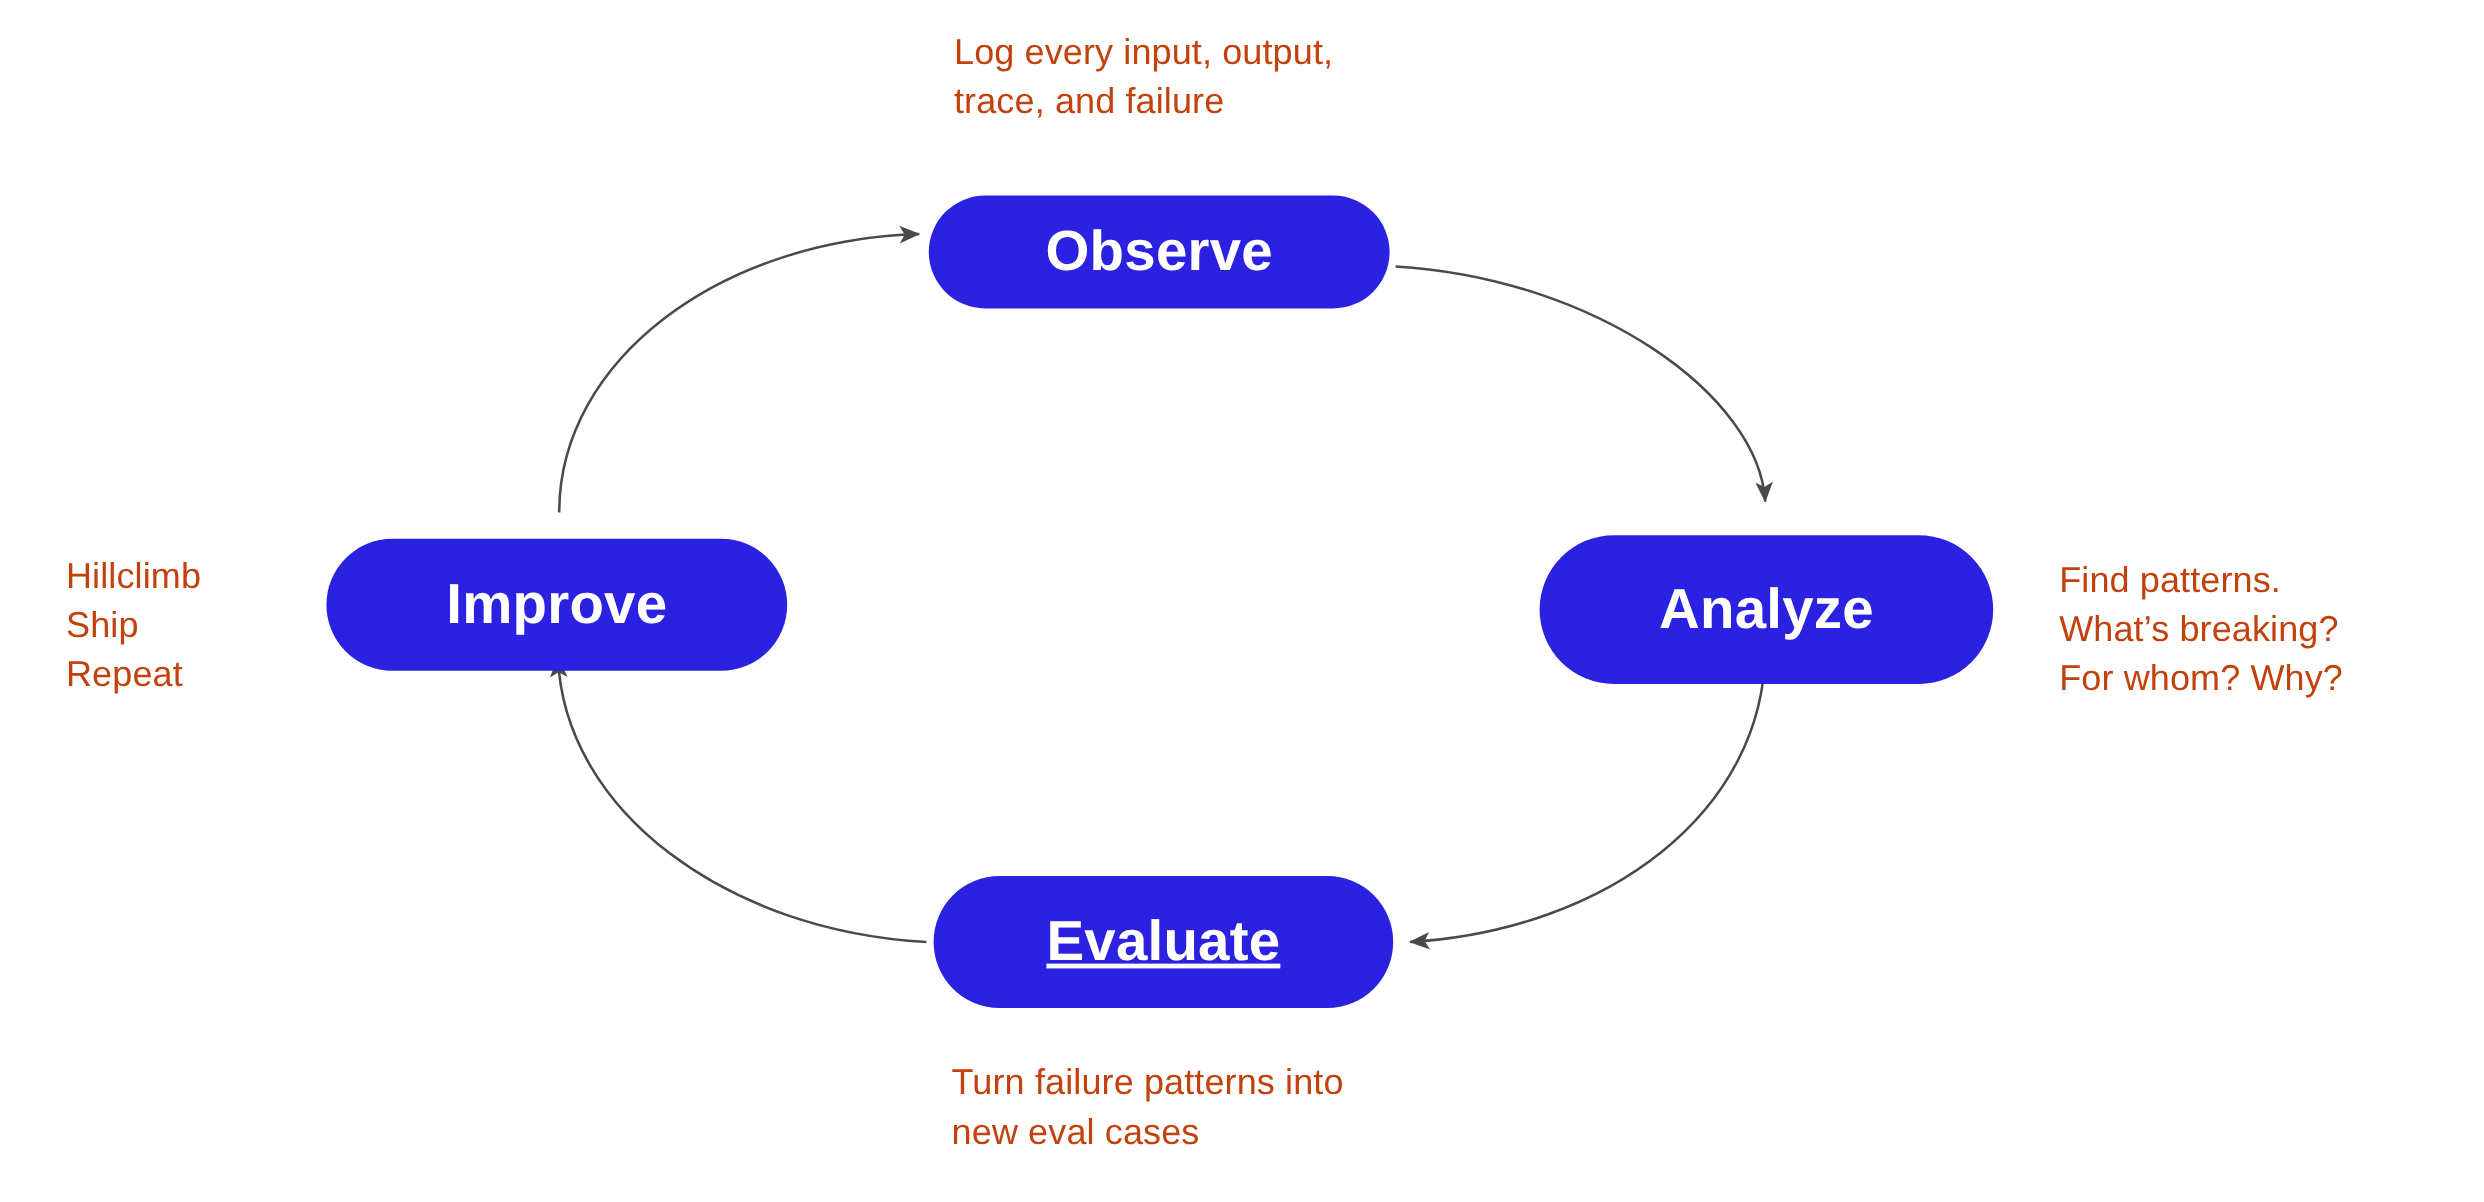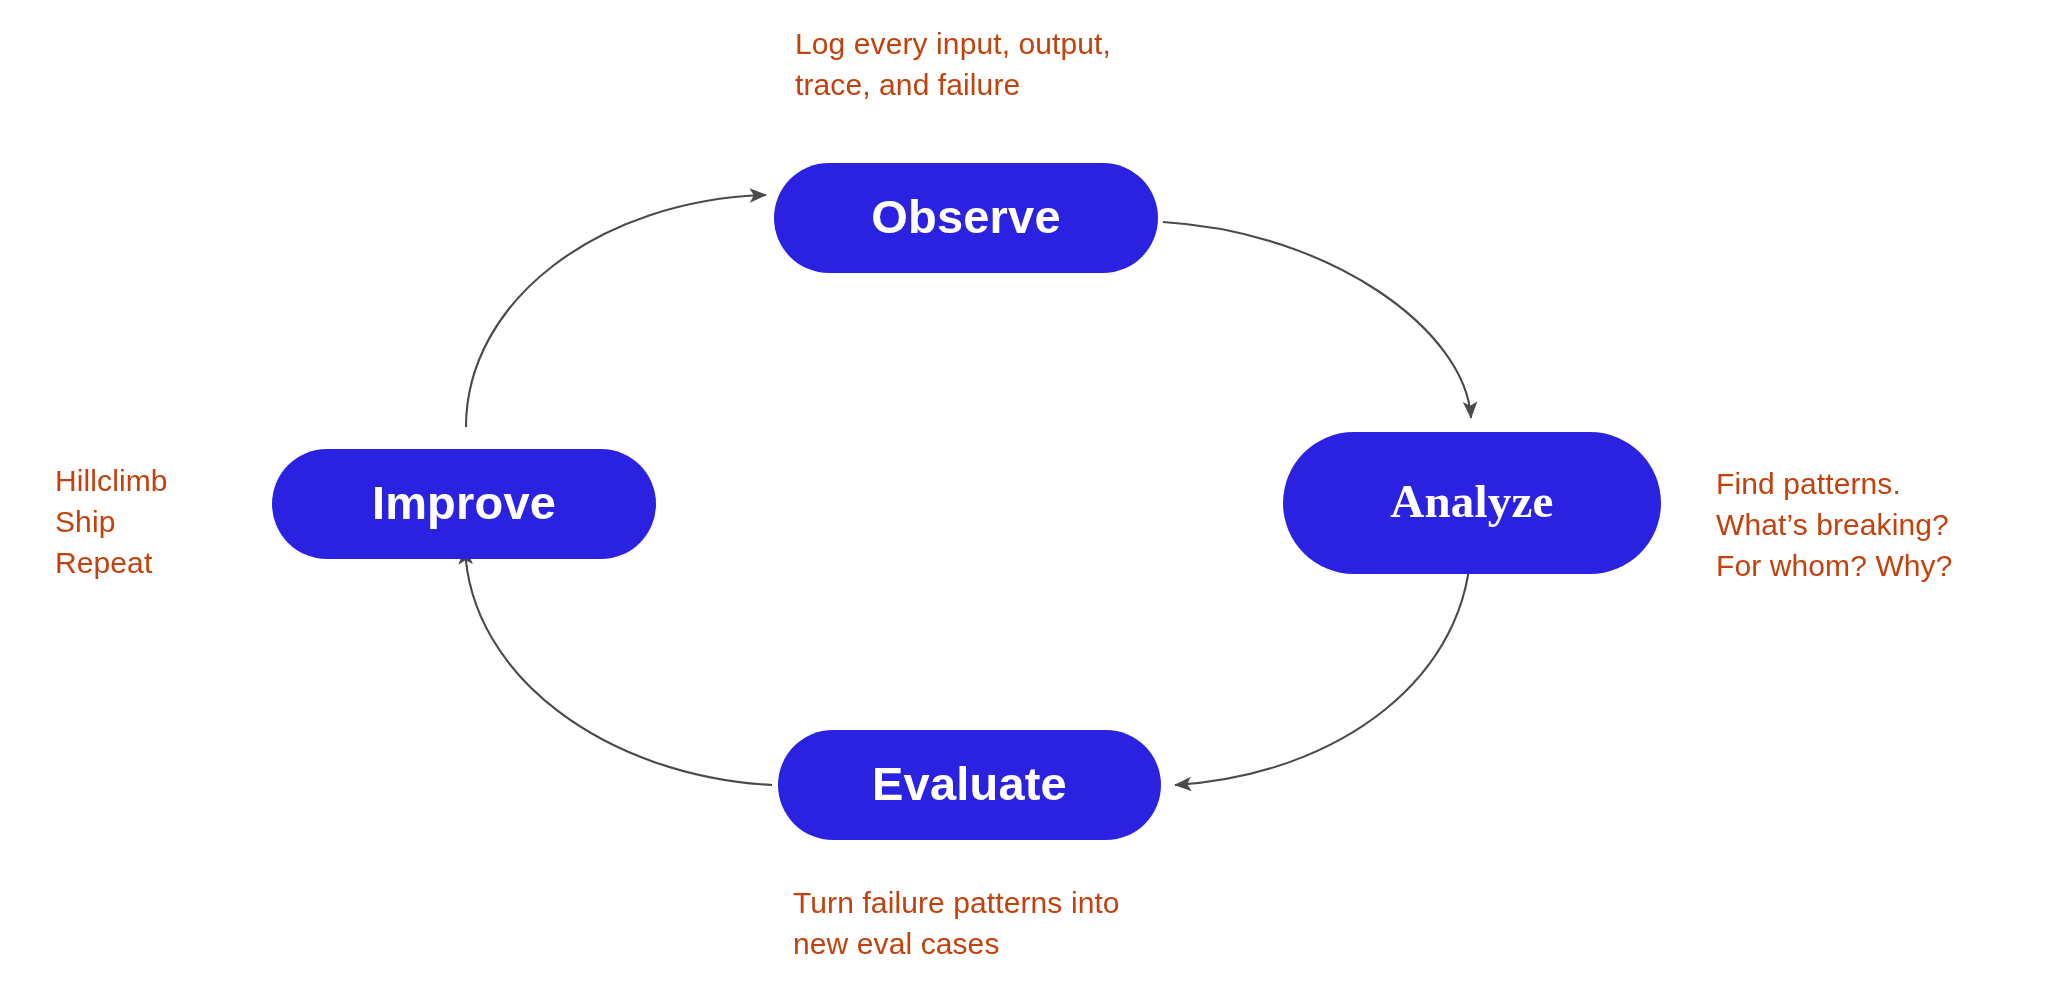--- a/index.html
+++ b/index.html
@@ -48,23 +48,23 @@
   .annotation {
     position: absolute;
     color: #c2410c;
     font-size: 30px;
     line-height: 41px;
     font-weight: 400;
     white-space: pre-line;
     letter-spacing: 0.1px;
   }
   
-  #node-observe  { left: 774px;  top: 163px; width: 384px; height: 110px; align-items: center; }
-  #node-analyze  { left: 1283px; top: 432px; width: 378px; height: 142px; font-family: Liberation Serif, serif; }
-  #node-evaluate { left: 778px;  top: 730px; width: 383px; height: 110px; }
+  #node-observe  { left: 774px;  top: 163px; width: 384px; height: 94px; align-items: center; }
+  #node-analyze  { left: 1283px; top: 446px; width: 378px; height: 124px; }
+  #node-evaluate { left: 778px;  top: 730px; width: 383px; height: 110px; text-decoration: underline; }
   #node-improve  { left: 272px;  top: 428px; width: 384px; height: 110px; margin-top: 21px; }
   
   #ann-observe  { left: 795px;  top: 23px;  width: 480px; }
   #ann-analyze  { left: 1716px; top: 463px; width: 340px; }
   #ann-evaluate { left: 793px;  top: 882px; width: 470px; }
   #ann-improve  { left: 55px;   top: 424px; width: 240px; margin-top: 36px; }
 </style>
 </head>
 <body>
 

